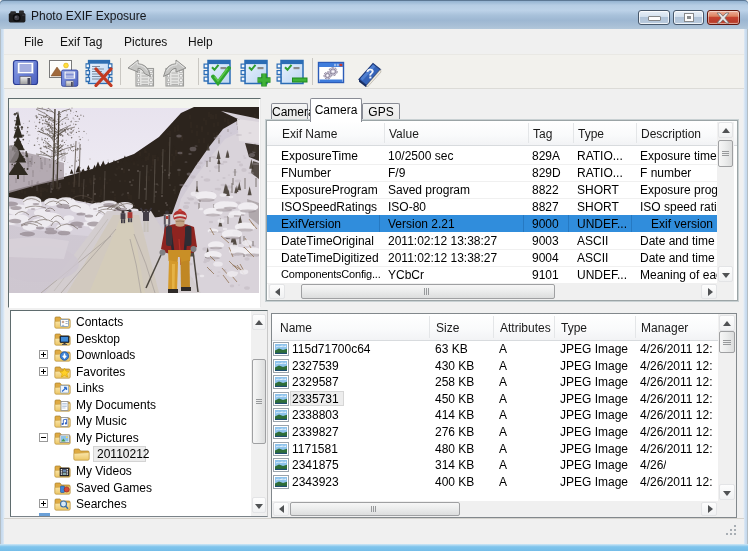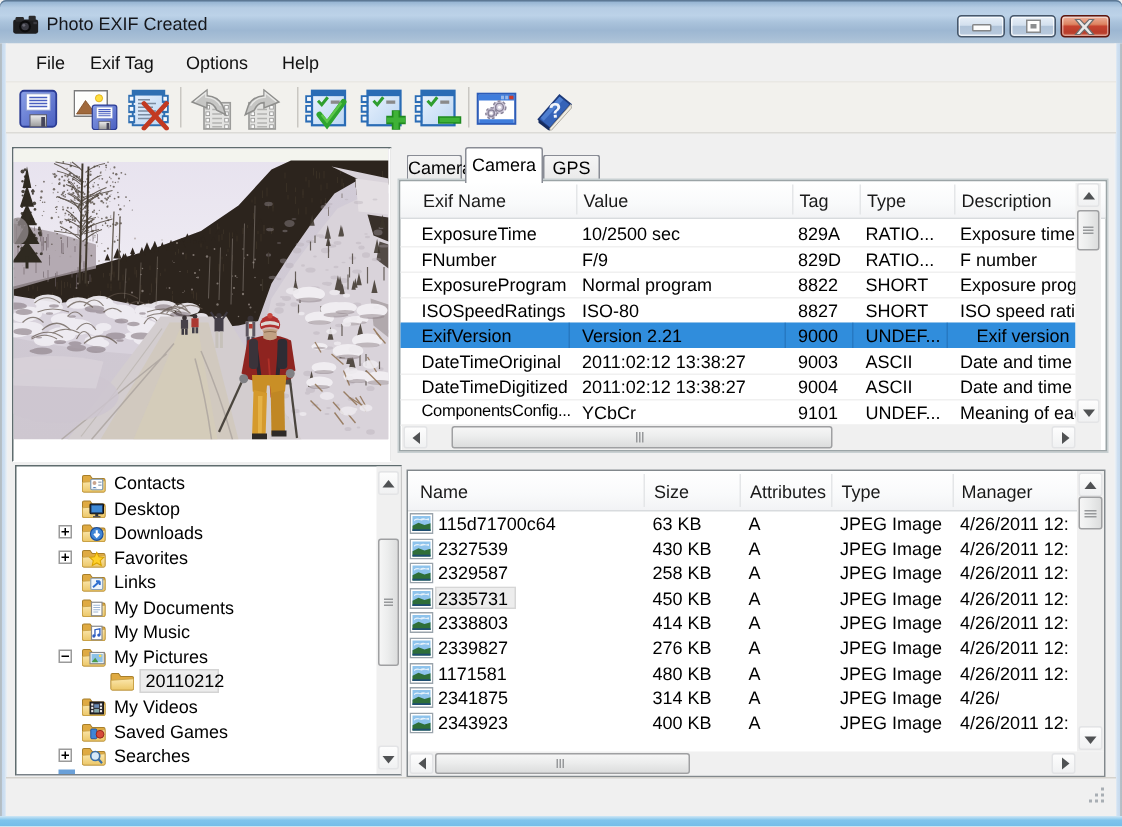--- a/index.html
+++ b/index.html
@@ -58,36 +58,36 @@
 
 <svg class="abs" style="left:8px;top:8px" width="19" height="17" viewBox="0 0 24 19">
   <rect x="1" y="5" width="21" height="12" rx="2" fill="#1d1d1f"></rect>
   <rect x="3" y="3" width="7" height="4" rx="1" fill="#2a2a2c"></rect>
   <rect x="14" y="2" width="6" height="4" rx="1" fill="#2a2a2c"></rect>
   <circle cx="11" cy="11" r="5" fill="#0c0c0d"></circle>
   <circle cx="11" cy="11" r="3.2" fill="#3c3c44"></circle>
   <circle cx="10" cy="10" r="1.2" fill="#6a6a74"></circle>
   <rect x="18" y="7" width="3" height="2" fill="#3a3a40"></rect>
 </svg>
-<div class="abs" style="left:31px;top:9px;font-size:12px;color:#15161a">Photo EXIF Created</div>
+<div class="abs" style="left:31px;top:9px;font-size:12px;color:#15161a">Photo EXIF Exposure</div>
 
 <div class="abs capbtn" style="left:638px;width:32px" id="btnmin"></div>
 <div class="abs capbtn" style="left:673px;width:31px" id="btnmax"></div>
 <div class="abs capbtn" style="left:707px;width:33px" id="btnclose"></div>
 <div class="abs" style="left:648px;top:16px;width:13px;height:5px;background:#fcfcfc;border:1px solid #848688;border-radius:1px"></div>
 <div class="abs" style="left:684px;top:13px;width:10px;height:9px;background:#fdfdfd;border:1px solid #87898b"></div>
 <div class="abs" style="left:687px;top:16px;width:4px;height:3px;background:#8b8d8f"></div>
 <svg class="abs" style="left:713px;top:12px" width="20" height="12" viewBox="0 0 20 12">
  <path d="M4 1 L7 1 L10 4.2 L13 1 L16 1 L11.8 6 L16 11 L13 11 L10 7.8 L7 11 L4 11 L8.2 6 Z" fill="#e8e8e8" stroke="#6e6e70" stroke-width="0.8"></path>
 </svg>
 
 <div id="menubar" class="abs">
  <span class="mi" style="left:20px">File</span>
  <span class="mi" style="left:56px">Exif Tag</span>
- <span class="mi" style="left:120px">Options</span>
+ <span class="mi" style="left:120px">Pictures</span>
  <span class="mi" style="left:184px">Help</span>
 </div>
 <div id="toolbar" class="abs">
  <div class="tsep" style="left:116px"></div>
  <div class="tsep" style="left:194px"></div>
  <div class="tsep" style="left:308px"></div>
  <svg width="0" height="0" style="position:absolute">
       <defs>
         <linearGradient id="gfld" x1="0" y1="0" x2="0" y2="1">
           <stop offset="0" stop-color="#fbe7ad"></stop>
@@ -1423,21 +1423,21 @@
 <div class="row" style="top:43px;width:450px;height:17px">
         <span class="cell" style="left:14px;top:2px">FNumber</span>
         <span class="cell" style="left:121px;top:2px">F/9</span>
         <span class="cell" style="left:265px;top:2px">829D</span>
         <span class="cell" style="left:310px;top:2px">RATIO...</span>
         <span class="cell" style="left:373px;top:2px">F number</span>
       </div>
 <div class="gridline" style="top:60px;width:450px"></div>
 <div class="row" style="top:60px;width:450px;height:17px">
         <span class="cell" style="left:14px;top:2px">ExposureProgram</span>
-        <span class="cell" style="left:121px;top:2px">Normal program</span>
+        <span class="cell" style="left:121px;top:2px">Saved program</span>
         <span class="cell" style="left:265px;top:2px">8822</span>
         <span class="cell" style="left:310px;top:2px">SHORT</span>
         <span class="cell" style="left:373px;top:2px">Exposure progra</span>
       </div>
 <div class="gridline" style="top:77px;width:450px"></div>
 <div class="row" style="top:77px;width:450px;height:17px">
         <span class="cell" style="left:14px;top:2px">ISOSpeedRatings</span>
         <span class="cell" style="left:121px;top:2px">ISO-80</span>
         <span class="cell" style="left:265px;top:2px">8827</span>
         <span class="cell" style="left:310px;top:2px">SHORT</span>

